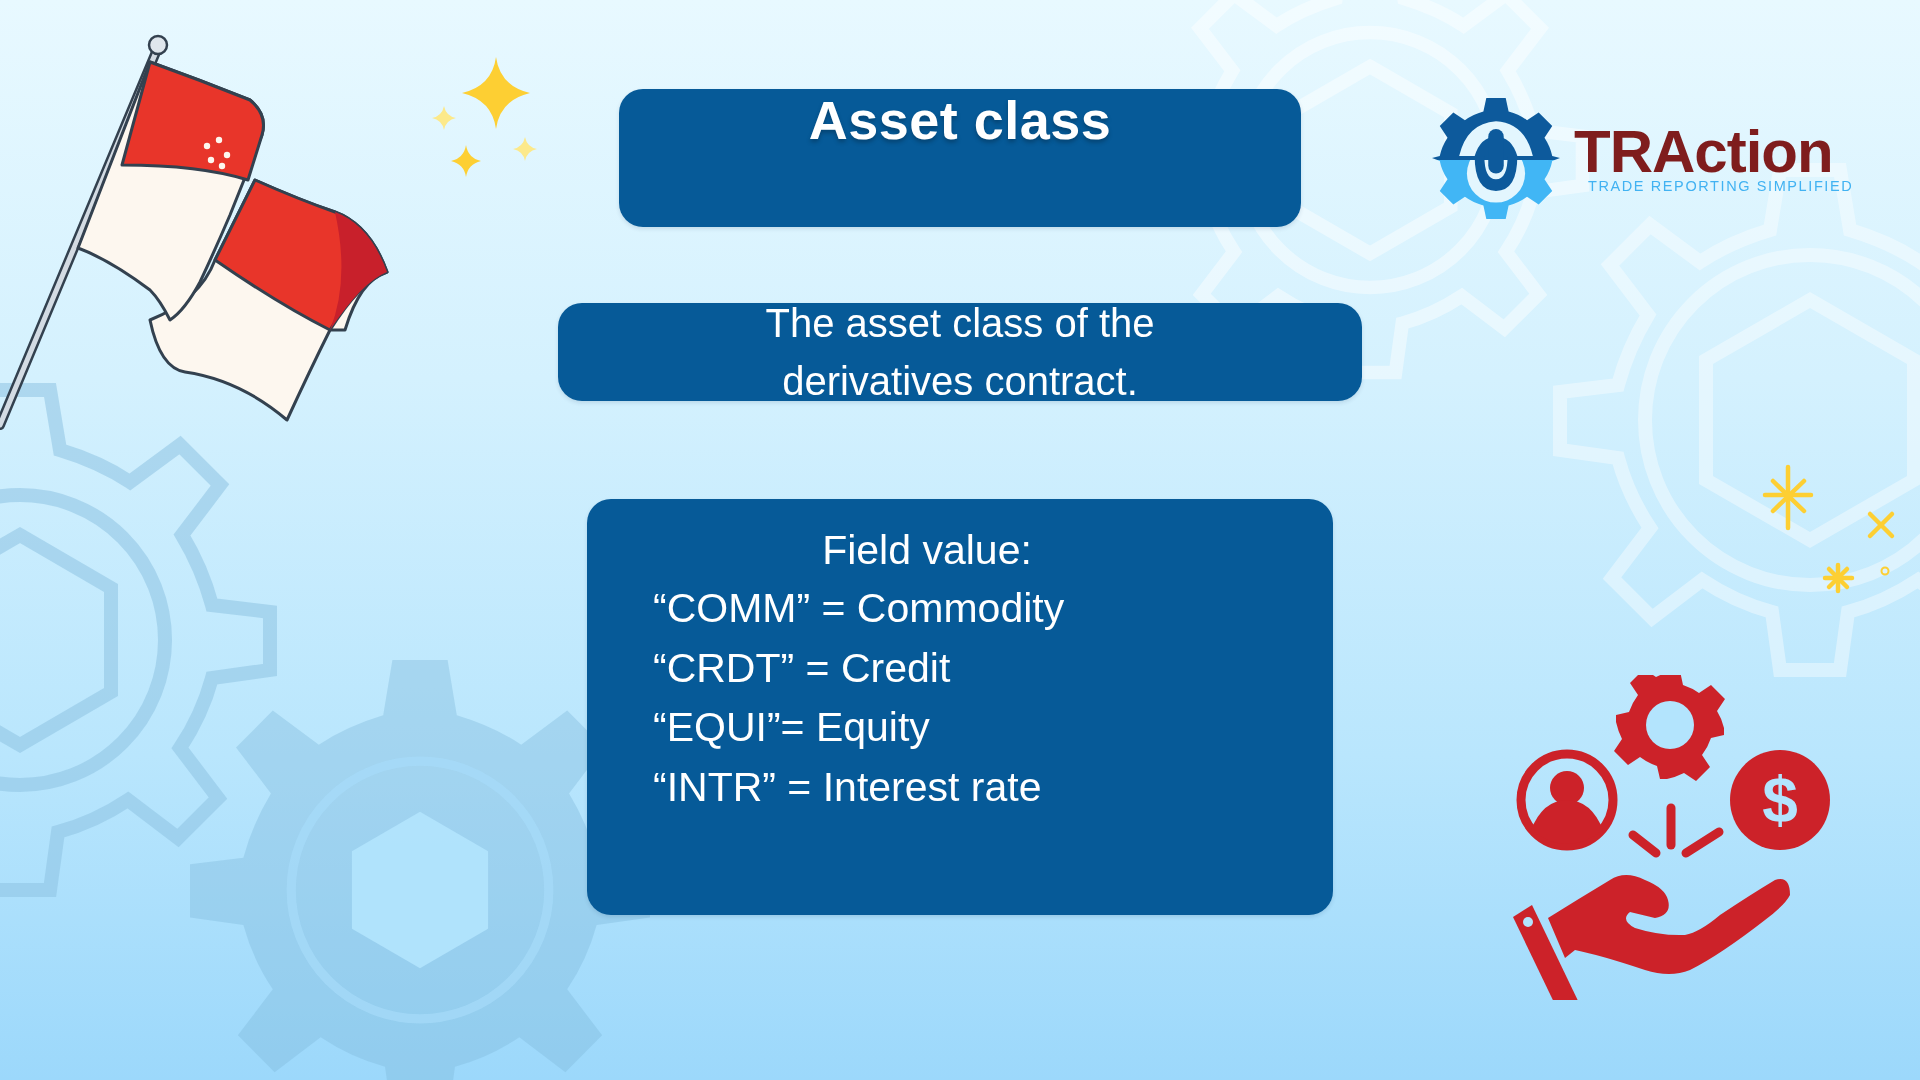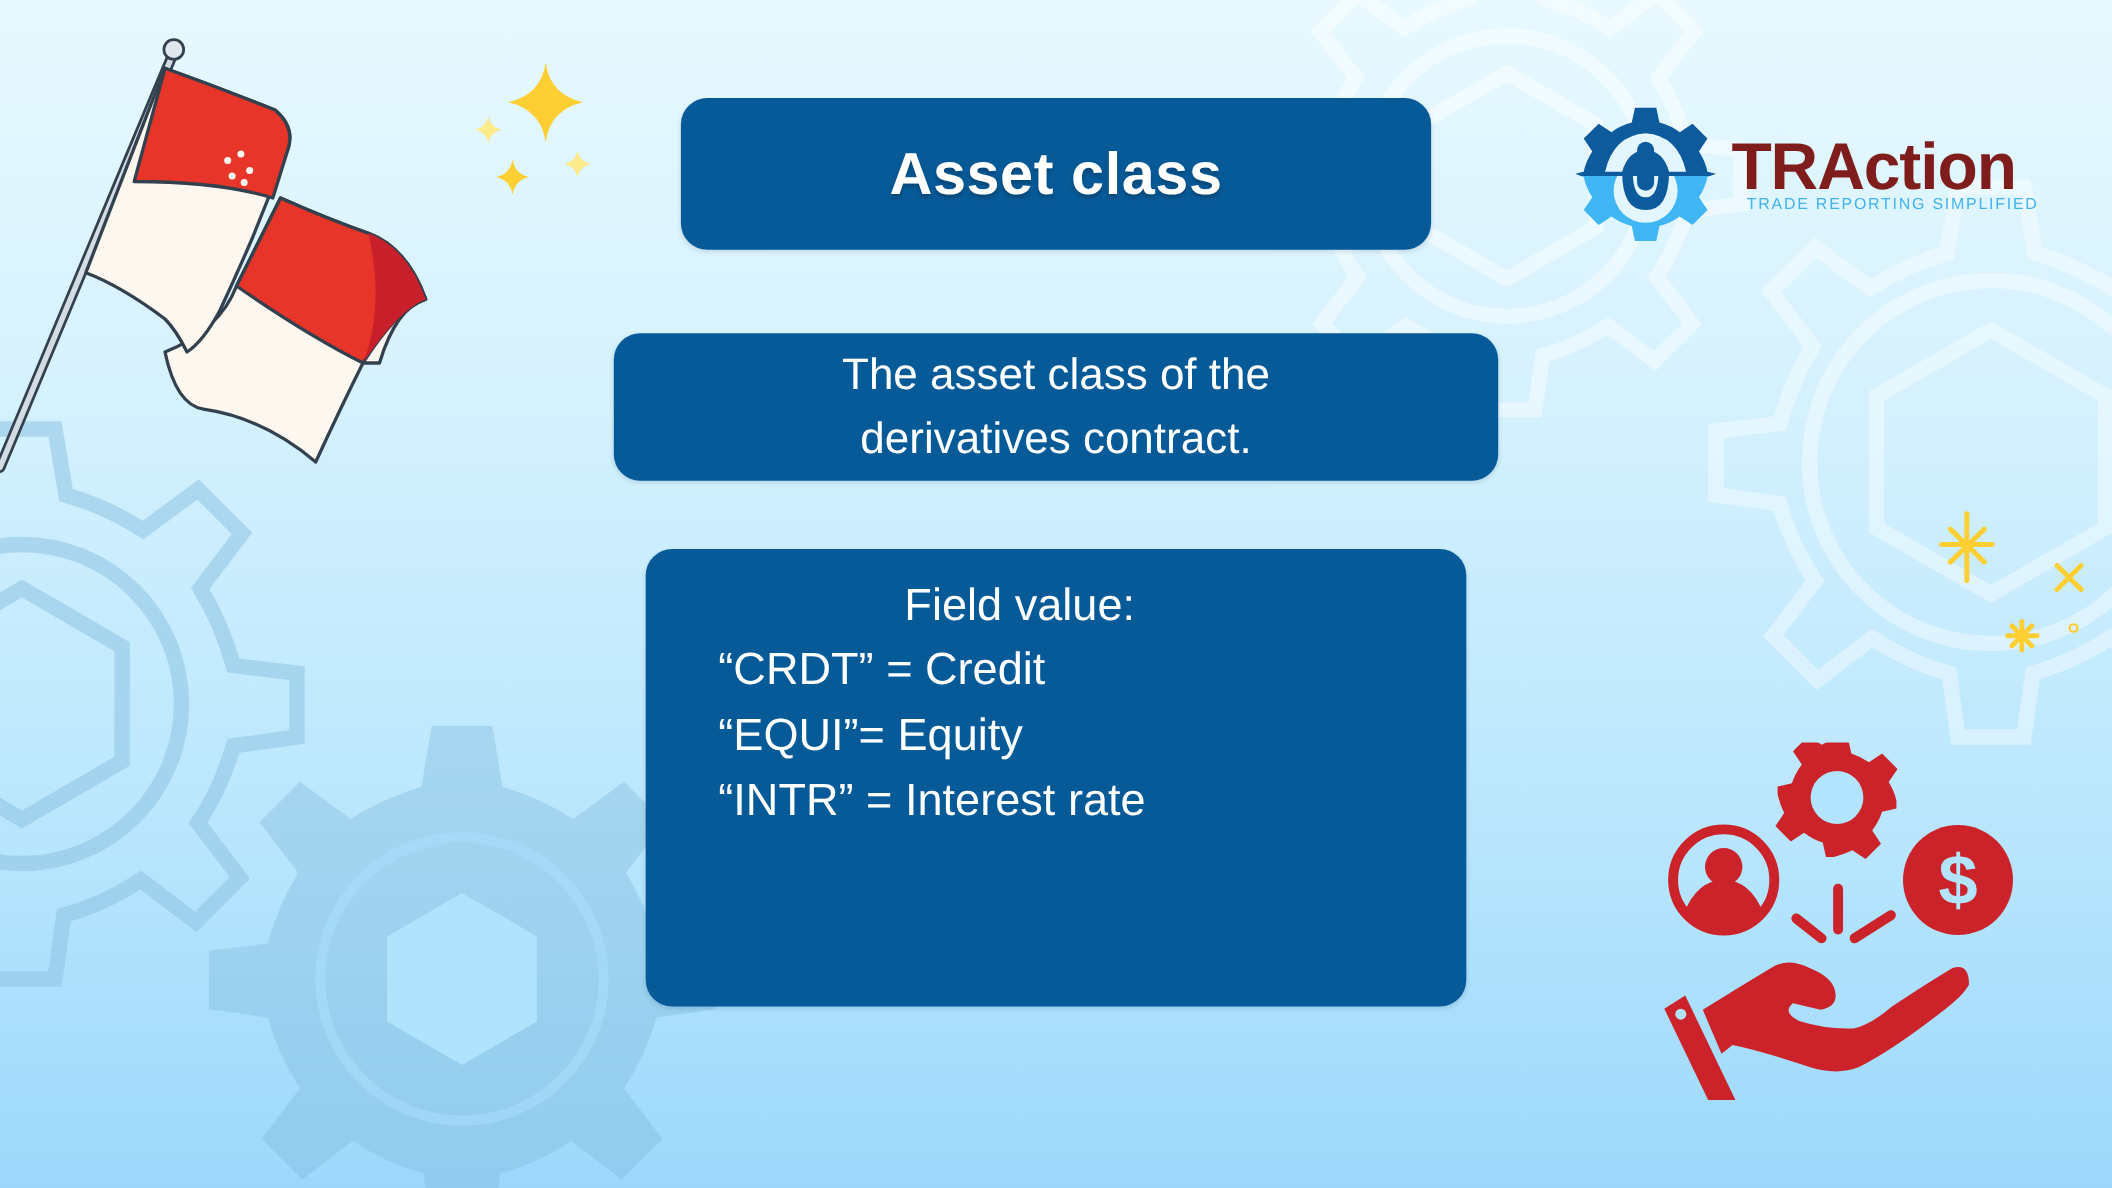--- a/index.html
+++ b/index.html
@@ -11,24 +11,24 @@
   }
   .bg-layer { position: absolute; left: 0; top: 0; width: 1920px; height: 1080px; pointer-events: none; }
 
   .card {
     position: absolute;
     background: #065a98;
     border-radius: 24px;
     color: #ffffff;
     box-shadow: 0 2px 4px rgba(0,40,80,0.12);
   }
-  .title-card { left: 619px; top: 89px; width: 682px; height: 138px; display: flex; align-items: center; justify-content: center; }
+  .title-card { left: 619px; top: 89px; width: 682px; height: 138px; display: flex; align-items: flex-start; justify-content: center; }
   .title-text { font-size: 54px; font-weight: 700; letter-spacing: 0.5px; text-shadow: 0 3px 4px rgba(0,0,0,0.25); }
 
-  .desc-card { left: 558px; top: 303px; width: 804px; height: 134px; display: flex; flex-direction: column; align-items: center; justify-content: center; }
+  .desc-card { left: 558px; top: 303px; width: 804px; height: 98px; display: flex; flex-direction: column; align-items: center; justify-content: center; }
   .desc-line { font-size: 40px; line-height: 58px; font-weight: 400; }
 
   .values-card { left: 587px; top: 499px; width: 746px; height: 416px; padding: 22px 0 0 66px; }
   .values-heading { font-size: 41px; line-height: 58px; text-align: center; padding-right: 66px; margin-left: -66px; width: 746px; }
   .value-row { font-size: 41px; line-height: 59.5px; white-space: nowrap; }
 
   .logo { position: absolute; left: 1432px; top: 92px; width: 430px; height: 132px; }
   .logo-icon { position: absolute; left: 0; top: 0; width: 128px; height: 132px; }
   .logo-word { position: absolute; left: 142px; top: 30px; font-size: 60px; font-weight: 700; color: #7f1d1d; letter-spacing: -1px; line-height: 60px; }
   .logo-tag { position: absolute; left: 156px; top: 86px; font-size: 14.5px; font-weight: 400; color: #41b2f2; letter-spacing: 1.6px; line-height: 16px; white-space: nowrap; }
@@ -122,20 +122,21 @@
   <h1 class="title-text">Asset class</h1>
 </div>
 
 <div class="card desc-card">
   <div class="desc-line">The asset class of the</div>
   <div class="desc-line">derivatives contract.</div>
 </div>
 
 <div class="card values-card">
   <div class="values-heading">Field value:</div>
+  <div class="value-row"><span>“COMM”</span><span> = </span><span>Commodity</span></div>
   <div class="value-row"><span>“CRDT”</span><span> = </span><span>Credit</span></div>
   <div class="value-row"><span>“EQUI”</span><span>= </span><span>Equity</span></div>
   <div class="value-row"><span>“INTR”</span><span> = </span><span>Interest rate</span></div>
 </div>
 
 <div class="logo">
   <svg class="logo-icon" viewBox="-66 -66 132 132">
     <defs>
       <clipPath id="topHalf">
           <rect x="-70" y="-70" width="140" height="72"></rect>

